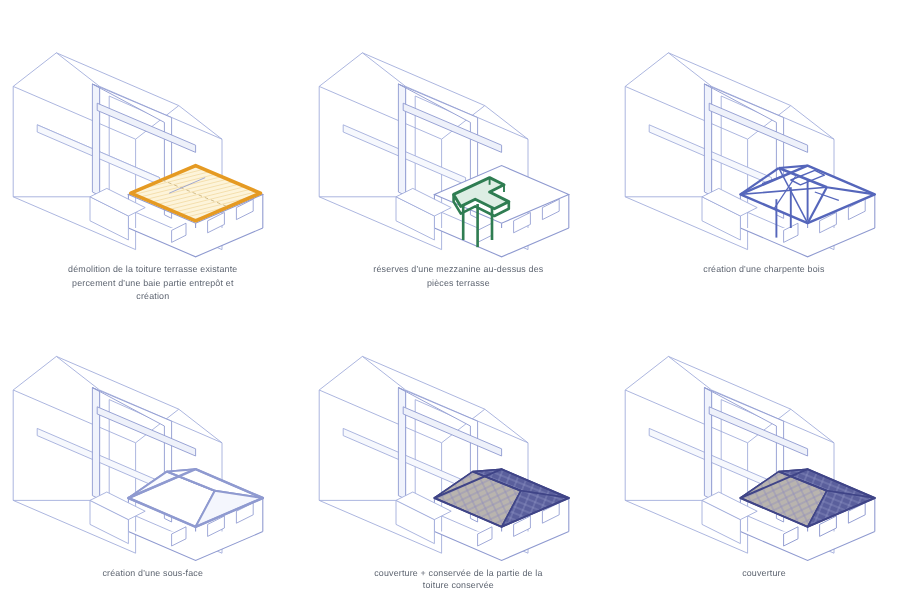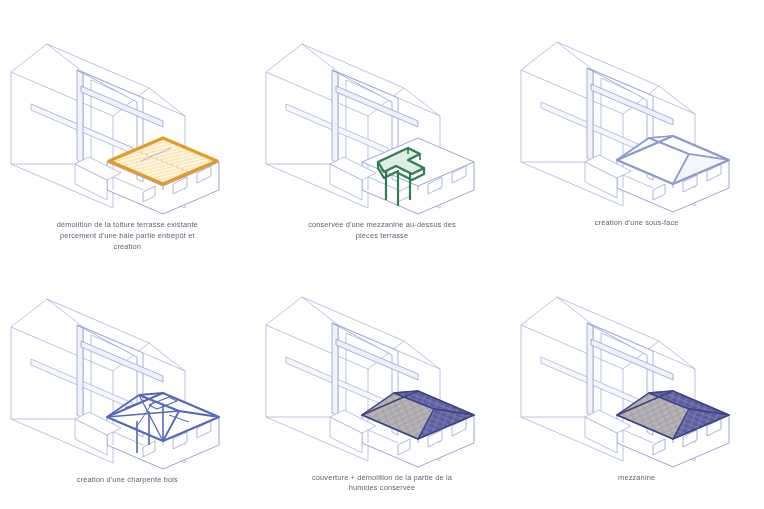--- a/index.html
+++ b/index.html
@@ -200,22 +200,85 @@
             <line x1="152" y1="150" x2="152" y2="186" stroke="#2f7d52" stroke-width="2.2"></line>
 
             <path d="M120,148 L150,134 L162,140 L150,146 L166,154 L154,160 L138,152 L126,158 Z" fill="#ddeee4" stroke="#2f7d52" stroke-width="2.4" stroke-linejoin="round"></path>
             <path d="M120,148 L120,154 L126,164 L138,158 L154,166 L166,160 L166,154" fill="none" stroke="#2f7d52" stroke-width="2.2" stroke-linejoin="round"></path>
             <line x1="150" y1="134" x2="150" y2="140" stroke="#2f7d52" stroke-width="1.6"></line>
             <line x1="162" y1="140" x2="162" y2="146" stroke="#2f7d52" stroke-width="1.6"></line>
           </g>
         </svg>
       </div>
       <div class="panel-caption">
-        <div>conservée d'une mezzanine au-dessus des</div>
+        <div>réserves d'une mezzanine au-dessus des</div>
         <div>pièces terrasse</div>
+      </div>
+    </div>
+
+    <div class="panel">
+      <div class="panel-figure">
+        <svg viewBox="0 0 248 205" xmlns="http://www.w3.org/2000/svg">
+          <g>
+            <path d="M8,150 L8,58 L44,30 L80,58 L80,150 Z" fill="#ffffff" stroke="#a3aedb" stroke-width="0.75"></path>
+            <line x1="44" y1="30" x2="146" y2="74" stroke="#a3aedb" stroke-width="0.75"></line>
+            <line x1="8" y1="58" x2="110" y2="102" stroke="#a3aedb" stroke-width="0.75"></line>
+            <line x1="80" y1="58" x2="182" y2="102" stroke="#a3aedb" stroke-width="0.75"></line>
+            <path d="M110,102 L146,74 L182,102" fill="none" stroke="#a3aedb" stroke-width="0.75"></path>
+            <line x1="8" y1="150" x2="110" y2="194" stroke="#a3aedb" stroke-width="0.75"></line>
+            <line x1="80" y1="150" x2="182" y2="194" stroke="#a3aedb" stroke-width="0.75"></line>
+            <line x1="110" y1="102" x2="110" y2="194" stroke="#a3aedb" stroke-width="0.75"></line>
+            <line x1="182" y1="102" x2="182" y2="194" stroke="#a3aedb" stroke-width="0.75"></line>
+            <line x1="88" y1="66" x2="88" y2="158" stroke="#a3aedb" stroke-width="0.75"></line>
+            <line x1="88" y1="66" x2="124" y2="82" stroke="#a3aedb" stroke-width="0.75"></line>
+            <path d="M28,90 L28,96 L130,140 L130,134 Z" fill="#f6f8fd" stroke="#a3aedb" stroke-width="0.75"></path>
+            <path d="M74,56 L74,146 L80,149 L80,59 Z" fill="#f0f3fc" stroke="#8f9ad0" stroke-width="0.75"></path>
+            <path d="M74,56 L140,84 L140,168 L134,165 L134,88 Z" fill="#ffffff" stroke="#8f9ad0" stroke-width="0.75"></path>
+            <path d="M78,72 L160,107 L160,113 L78,78 Z" fill="#eef1fa" stroke="#8f9ad0" stroke-width="0.75"></path>
+          </g>
+          <g>
+            <path d="M104,148 L160,124 L216,148 L160,172 Z" fill="#ffffff" stroke="#8f9ad0" stroke-width="0.9"></path>
+            <path d="M104,148 L104,176" stroke="#8f9ad0" stroke-width="0.9"></path>
+            <path d="M160,172 L160,200" stroke="#8f9ad0" stroke-width="0.9"></path>
+            <path d="M216,148 L216,176" stroke="#8f9ad0" stroke-width="0.9"></path>
+            <path d="M104,176 L160,200 L216,176" fill="#ffffff" stroke="#8f9ad0" stroke-width="0.9"></path>
+            <path d="M72,150 L104,166 L104,186 L72,170 Z" fill="#ffffff" stroke="#a3aedb" stroke-width="0.75"></path>
+            <path d="M72,150 L86,143 L118,159 L104,166 Z" fill="#ffffff" stroke="#a3aedb" stroke-width="0.75"></path>
+            <path d="M170,170 L184,163 L184,173 L170,180 Z" fill="#ffffff" stroke="#8f9ad0" stroke-width="0.7"></path>
+            <path d="M194,159 L208,152 L208,162 L194,169 Z" fill="#ffffff" stroke="#8f9ad0" stroke-width="0.7"></path>
+            <path d="M140,178 L152,172 L152,182 L140,188 Z" fill="#ffffff" stroke="#8f9ad0" stroke-width="0.7"></path>
+          </g>
+
+          <g fill="none" stroke="#5566bb" stroke-width="1.5" stroke-linejoin="round">
+
+            <path d="M104,148 L160,124 L216,148 L160,172 Z" stroke-width="2"></path>
+
+            <line x1="136" y1="126" x2="176" y2="142" stroke-width="2.2"></line>
+
+            <line x1="104" y1="148" x2="136" y2="126" stroke-width="1.8"></line>
+            <line x1="160" y1="124" x2="136" y2="126" stroke-width="1.8"></line>
+            <line x1="216" y1="148" x2="176" y2="142" stroke-width="1.8"></line>
+            <line x1="160" y1="172" x2="176" y2="142" stroke-width="1.8"></line>
+            <line x1="104" y1="148" x2="176" y2="142" stroke-width="1.3"></line>
+            <line x1="160" y1="172" x2="136" y2="126" stroke-width="1.3"></line>
+
+            <line x1="122" y1="139" x2="146" y2="130" stroke-width="1"></line>
+            <line x1="186" y1="153" x2="166" y2="146" stroke-width="1"></line>
+            <line x1="132" y1="160" x2="150" y2="133" stroke-width="1"></line>
+
+            <line x1="146" y1="142" x2="146" y2="176" stroke-width="1.6"></line>
+            <line x1="160" y1="136" x2="160" y2="170" stroke-width="1.6"></line>
+            <line x1="134" y1="152" x2="134" y2="184" stroke-width="1.6"></line>
+
+            <path d="M146,136 L166,128 L174,132 L154,140 Z" stroke-width="1.2"></path>
+          </g>
+        </svg>
+      </div>
+      <div class="panel-caption">
+        <div>création d'une charpente bois</div>
       </div>
     </div>
 
     <div class="panel row2">
       <div class="panel-figure">
         <svg viewBox="0 0 248 205" xmlns="http://www.w3.org/2000/svg">
           <g>
             <path d="M8,150 L8,58 L44,30 L80,58 L80,150 Z" fill="#ffffff" stroke="#a3aedb" stroke-width="0.75"></path>
             <line x1="44" y1="30" x2="146" y2="74" stroke="#a3aedb" stroke-width="0.75"></line>
             <line x1="8" y1="58" x2="110" y2="102" stroke="#a3aedb" stroke-width="0.75"></line>
@@ -249,83 +312,20 @@
             <path d="M104,148 L136,126 L160,124 Z" fill="#fbfcff" stroke="#8f9ad0" stroke-width="1.6" stroke-linejoin="round"></path>
             <path d="M160,124 L216,148 L176,142 L136,126 Z" fill="#ffffff" stroke="#8f9ad0" stroke-width="1.6" stroke-linejoin="round"></path>
             <path d="M216,148 L160,172 L176,142 Z" fill="#f4f6fd" stroke="#8f9ad0" stroke-width="1.6" stroke-linejoin="round"></path>
             <path d="M104,148 L160,124 L216,148 L160,172 Z" fill="none" stroke="#8f9ad0" stroke-width="2.1" stroke-linejoin="round"></path>
             <line x1="136" y1="126" x2="176" y2="142" stroke="#8f9ad0" stroke-width="1.8"></line>
           </g>
         </svg>
       </div>
       <div class="panel-caption">
         <div>création d'une sous-face</div>
-      </div>
-    </div>
-
-    <div class="panel">
-      <div class="panel-figure">
-        <svg viewBox="0 0 248 205" xmlns="http://www.w3.org/2000/svg">
-          <g>
-            <path d="M8,150 L8,58 L44,30 L80,58 L80,150 Z" fill="#ffffff" stroke="#a3aedb" stroke-width="0.75"></path>
-            <line x1="44" y1="30" x2="146" y2="74" stroke="#a3aedb" stroke-width="0.75"></line>
-            <line x1="8" y1="58" x2="110" y2="102" stroke="#a3aedb" stroke-width="0.75"></line>
-            <line x1="80" y1="58" x2="182" y2="102" stroke="#a3aedb" stroke-width="0.75"></line>
-            <path d="M110,102 L146,74 L182,102" fill="none" stroke="#a3aedb" stroke-width="0.75"></path>
-            <line x1="8" y1="150" x2="110" y2="194" stroke="#a3aedb" stroke-width="0.75"></line>
-            <line x1="80" y1="150" x2="182" y2="194" stroke="#a3aedb" stroke-width="0.75"></line>
-            <line x1="110" y1="102" x2="110" y2="194" stroke="#a3aedb" stroke-width="0.75"></line>
-            <line x1="182" y1="102" x2="182" y2="194" stroke="#a3aedb" stroke-width="0.75"></line>
-            <line x1="88" y1="66" x2="88" y2="158" stroke="#a3aedb" stroke-width="0.75"></line>
-            <line x1="88" y1="66" x2="124" y2="82" stroke="#a3aedb" stroke-width="0.75"></line>
-            <path d="M28,90 L28,96 L130,140 L130,134 Z" fill="#f6f8fd" stroke="#a3aedb" stroke-width="0.75"></path>
-            <path d="M74,56 L74,146 L80,149 L80,59 Z" fill="#f0f3fc" stroke="#8f9ad0" stroke-width="0.75"></path>
-            <path d="M74,56 L140,84 L140,168 L134,165 L134,88 Z" fill="#ffffff" stroke="#8f9ad0" stroke-width="0.75"></path>
-            <path d="M78,72 L160,107 L160,113 L78,78 Z" fill="#eef1fa" stroke="#8f9ad0" stroke-width="0.75"></path>
-          </g>
-          <g>
-            <path d="M104,148 L160,124 L216,148 L160,172 Z" fill="#ffffff" stroke="#8f9ad0" stroke-width="0.9"></path>
-            <path d="M104,148 L104,176" stroke="#8f9ad0" stroke-width="0.9"></path>
-            <path d="M160,172 L160,200" stroke="#8f9ad0" stroke-width="0.9"></path>
-            <path d="M216,148 L216,176" stroke="#8f9ad0" stroke-width="0.9"></path>
-            <path d="M104,176 L160,200 L216,176" fill="#ffffff" stroke="#8f9ad0" stroke-width="0.9"></path>
-            <path d="M72,150 L104,166 L104,186 L72,170 Z" fill="#ffffff" stroke="#a3aedb" stroke-width="0.75"></path>
-            <path d="M72,150 L86,143 L118,159 L104,166 Z" fill="#ffffff" stroke="#a3aedb" stroke-width="0.75"></path>
-            <path d="M170,170 L184,163 L184,173 L170,180 Z" fill="#ffffff" stroke="#8f9ad0" stroke-width="0.7"></path>
-            <path d="M194,159 L208,152 L208,162 L194,169 Z" fill="#ffffff" stroke="#8f9ad0" stroke-width="0.7"></path>
-            <path d="M140,178 L152,172 L152,182 L140,188 Z" fill="#ffffff" stroke="#8f9ad0" stroke-width="0.7"></path>
-          </g>
-
-          <g fill="none" stroke="#5566bb" stroke-width="1.5" stroke-linejoin="round">
-
-            <path d="M104,148 L160,124 L216,148 L160,172 Z" stroke-width="2"></path>
-
-            <line x1="136" y1="126" x2="176" y2="142" stroke-width="2.2"></line>
-
-            <line x1="104" y1="148" x2="136" y2="126" stroke-width="1.8"></line>
-            <line x1="160" y1="124" x2="136" y2="126" stroke-width="1.8"></line>
-            <line x1="216" y1="148" x2="176" y2="142" stroke-width="1.8"></line>
-            <line x1="160" y1="172" x2="176" y2="142" stroke-width="1.8"></line>
-            <line x1="104" y1="148" x2="176" y2="142" stroke-width="1.3"></line>
-            <line x1="160" y1="172" x2="136" y2="126" stroke-width="1.3"></line>
-
-            <line x1="122" y1="139" x2="146" y2="130" stroke-width="1"></line>
-            <line x1="186" y1="153" x2="166" y2="146" stroke-width="1"></line>
-            <line x1="132" y1="160" x2="150" y2="133" stroke-width="1"></line>
-
-            <line x1="146" y1="142" x2="146" y2="176" stroke-width="1.6"></line>
-            <line x1="160" y1="136" x2="160" y2="170" stroke-width="1.6"></line>
-            <line x1="134" y1="152" x2="134" y2="184" stroke-width="1.6"></line>
-
-            <path d="M146,136 L166,128 L174,132 L154,140 Z" stroke-width="1.2"></path>
-          </g>
-        </svg>
-      </div>
-      <div class="panel-caption">
-        <div>création d'une charpente bois</div>
       </div>
     </div>
 
     <div class="panel row2">
       <div class="panel-figure">
         <svg viewBox="0 0 248 205" xmlns="http://www.w3.org/2000/svg">
           <defs>
             <pattern id="tilesDark5" width="7" height="5" patternUnits="userSpaceOnUse" patternTransform="rotate(22)">
               <rect width="7" height="5" fill="#5a5f9c"></rect>
               <rect width="7" height="5" fill="none" stroke="#8e93c4" stroke-width="0.6"></rect>
@@ -368,22 +368,22 @@
             <path d="M104,148 L136,126 L160,124 Z" fill="url(#tilesDark5)" stroke="#3f4487" stroke-width="1.3" stroke-linejoin="round"></path>
             <path d="M160,124 L216,148 L176,142 L136,126 Z" fill="url(#tilesDark5)" stroke="#3f4487" stroke-width="1.3" stroke-linejoin="round"></path>
             <path d="M104,148 L136,126 L176,142 L160,172 Z" fill="url(#tilesLight5)" stroke="#3f4487" stroke-width="1.3" stroke-linejoin="round"></path>
             <path d="M216,148 L160,172 L176,142 Z" fill="url(#tilesDark5)" stroke="#3f4487" stroke-width="1.3" stroke-linejoin="round"></path>
             <path d="M104,148 L160,124 L216,148 L160,172 Z" fill="none" stroke="#3f4487" stroke-width="1.6" stroke-linejoin="round"></path>
             <line x1="136" y1="126" x2="176" y2="142" stroke="#3f4487" stroke-width="1.5"></line>
           </g>
         </svg>
       </div>
       <div class="panel-caption">
-        <div>couverture + démolition de la partie de la</div>
-        <div>humides conservée</div>
+        <div>couverture + conservée de la partie de la</div>
+        <div>toiture conservée</div>
       </div>
     </div>
 
     <div class="panel row2">
       <div class="panel-figure">
         <svg viewBox="0 0 248 205" xmlns="http://www.w3.org/2000/svg">
           <defs>
             <pattern id="tilesDark6" width="7" height="5" patternUnits="userSpaceOnUse" patternTransform="rotate(22)">
               <rect width="7" height="5" fill="#5a5f9c"></rect>
               <rect width="7" height="5" fill="none" stroke="#8e93c4" stroke-width="0.6"></rect>
@@ -426,18 +426,18 @@
             <path d="M104,148 L136,126 L160,124 Z" fill="url(#tilesDark6)" stroke="#3f4487" stroke-width="1.3" stroke-linejoin="round"></path>
             <path d="M160,124 L216,148 L176,142 L136,126 Z" fill="url(#tilesDark6)" stroke="#3f4487" stroke-width="1.3" stroke-linejoin="round"></path>
             <path d="M104,148 L136,126 L176,142 L160,172 Z" fill="url(#tilesLight6)" stroke="#3f4487" stroke-width="1.3" stroke-linejoin="round"></path>
             <path d="M216,148 L160,172 L176,142 Z" fill="url(#tilesDark6)" stroke="#3f4487" stroke-width="1.3" stroke-linejoin="round"></path>
             <path d="M104,148 L160,124 L216,148 L160,172 Z" fill="none" stroke="#3f4487" stroke-width="1.6" stroke-linejoin="round"></path>
             <line x1="136" y1="126" x2="176" y2="142" stroke="#3f4487" stroke-width="1.5"></line>
           </g>
         </svg>
       </div>
       <div class="panel-caption">
-        <div>mezzanine</div>
+        <div>couverture</div>
       </div>
     </div>
 
   </div>
 </div>
 
 </body></html>

